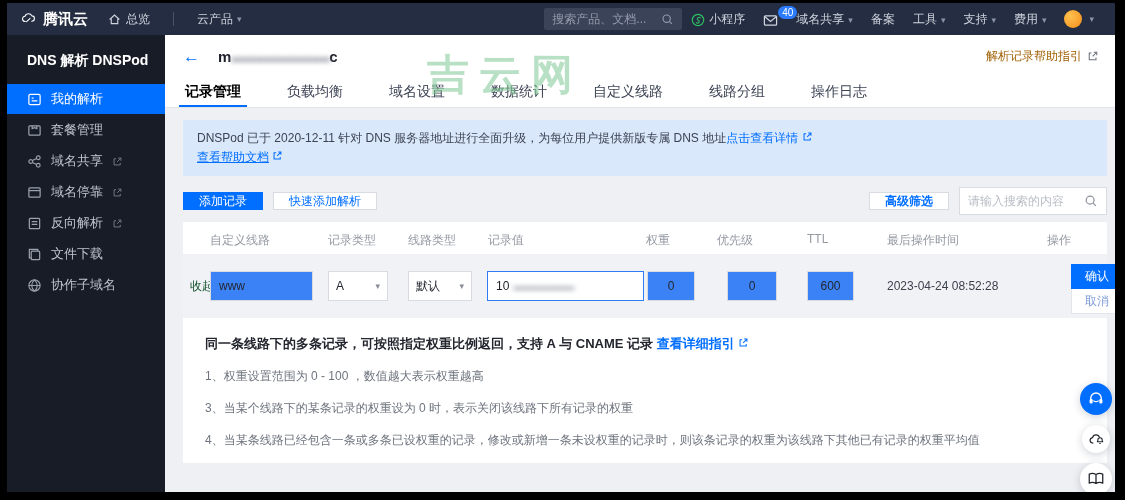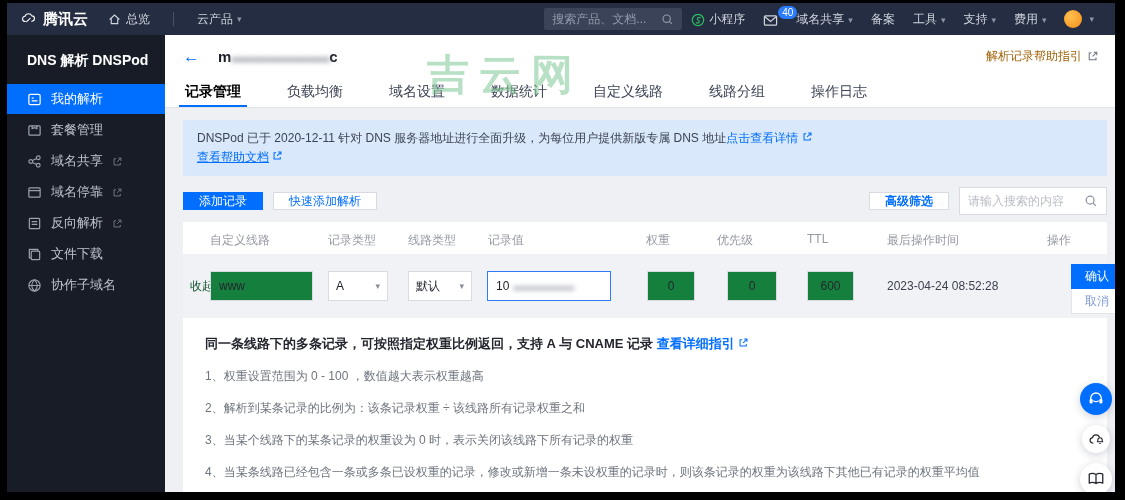--- a/index.html
+++ b/index.html
@@ -55,21 +55,21 @@
   .search-input input { border:none; outline:none; flex:1; font-size:12px; color:#333; width:100px; font-family:inherit; }
   .search-input input::placeholder { color:#b9bdc5; }
 
   
   .card { margin-top:7px; width:924px; background:#fff; position:relative; }
   .thead { position:relative; height:32px; font-size:12px; color:#9599a2; }
   .th { position:absolute; top:10px; white-space:nowrap; }
   .edit-row { position:relative; height:64px; background:#f0f2f6; }
   .edit-row > * { position:absolute; top:17px; }
   .collapse-link { color:#14532d; font-size:12px; top:24px !important; cursor:pointer; }
-  .tin { height:30px; background:#15803d; border:1px solid #d8dce2; font-size:12px; color:#23262e; padding:0 8px; outline:none; font-family:inherit; }
+  .tin { height:30px; background:#3b82f6; border:1px solid #d8dce2; font-size:12px; color:#23262e; padding:0 8px; outline:none; font-family:inherit; }
   .tin.center { text-align:center; }
   .sel { height:30px; background:#fff; border:1px solid #d8dce2; font-size:12px; color:#23262e; display:flex; align-items:center; padding:0 7px; cursor:pointer; }
   .sel .caret { margin-left:auto; color:#878c96; }
   .vfield { height:30px; background:#fff; border:1px solid #2f7bf6; font-size:12px; color:#23262e; display:flex; align-items:center; padding:0 8px; }
   .row-time { font-size:12px; color:#3c414d; top:25px !important; white-space:nowrap; }
   .row-actions { width:52px; top:10px !important;margin-left:26px; }
   .act-btn { width:52px; height:25px; font-size:12px; display:flex; align-items:center; justify-content:center; cursor:pointer; }
   .act-confirm { background:#006eff; color:#fff; }
   .act-cancel { background:#fff; color:#7e9bd8; border:1px solid #e2e5ea; border-top:none; }
 
@@ -293,21 +293,21 @@
           <span class="collapse-link" style="left:7px">收起</span>
           <input class="tin" style="left: 27px; width: 103px;" value="www">
           <div class="sel" style="left:145px;width:60px">
             <span>A</span>
               <span class="caret">▾</span>
           </div>
           <div class="sel" style="left:225px;width:64px">
             <span>默认</span>
               <span class="caret">▾</span>
           </div>
-          <div class="vfield" style="left:304px;width:124px">
+          <div class="vfield" style="left:304px;width:157px">
             <span>10</span>
               <span class="masked" style="font-size:11px;font-weight:normal;margin-left:4px">▬▬▬▬▬▬</span>
           </div>
           <input class="tin center" style="left: 464px; width: 48px;" value="0">
           <input class="tin center" style="left: 544px; width: 50px;" value="0">
           <input class="tin center" style="left: 624px; width: 47px;" value="600">
           <span class="row-time" style="left:704px">2023-04-24 08:52:28</span>
           <div class="row-actions" style="left:862px">
             <div class="act-btn act-confirm">确认</div>
             <div class="act-btn act-cancel">取消</div>
@@ -316,21 +316,20 @@
 
         <div class="notes">
           <div class="notes-title">
             <span>同一条线路下的多条记录，可按照指定权重比例返回，支持 A 与 CNAME 记录</span>
             <span class="blue-link">查看详细指引</span>
             <svg viewBox="0 0 16 16" style="width:11px;height:11px">
                 <path d="M6 4H3v9h9v-3M9 3h4v4M13 3 7.5 8.5" class="ext-blue" stroke-width="1.5"></path>
               </svg>
           </div>
           <div class="note-item">1、权重设置范围为 0 - 100 ，数值越大表示权重越高</div>
-          <div class="note-item">2、解析到某条记录的比例为：该条记录权重 ÷ 该线路所有记录权重之和</div>
           <div class="note-item">3、当某个线路下的某条记录的权重设为 0 时，表示关闭该线路下所有记录的权重</div>
           <div class="note-item">4、当某条线路已经包含一条或多条已设权重的记录，修改或新增一条未设权重的记录时，则该条记录的权重为该线路下其他已有记录的权重平均值</div>
         </div>
 
       </div>
     </div>
   </div>
 
   <div class="fab fab-headset">
     <svg viewBox="0 0 24 24" style="width:18px;height:18px">

